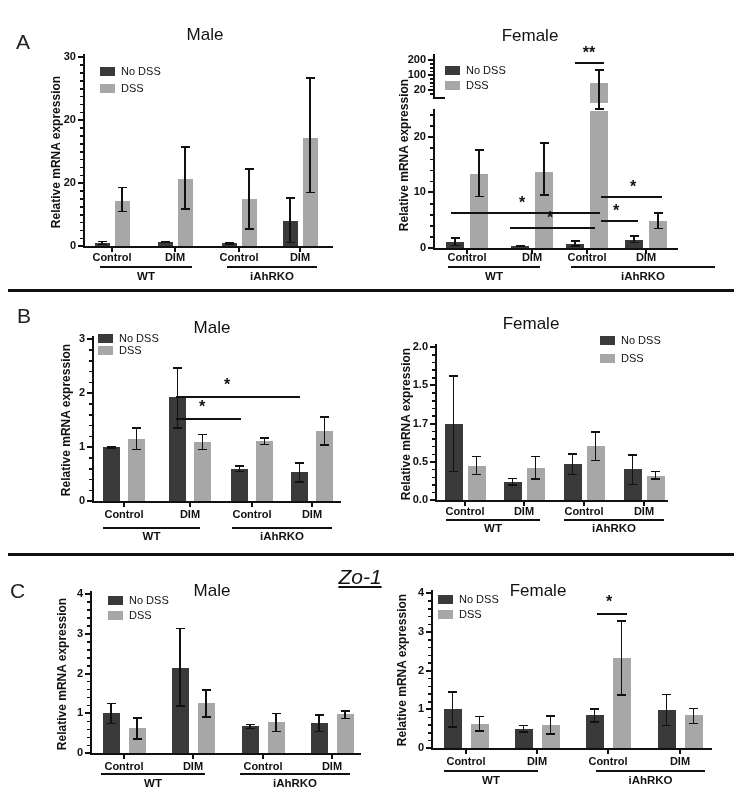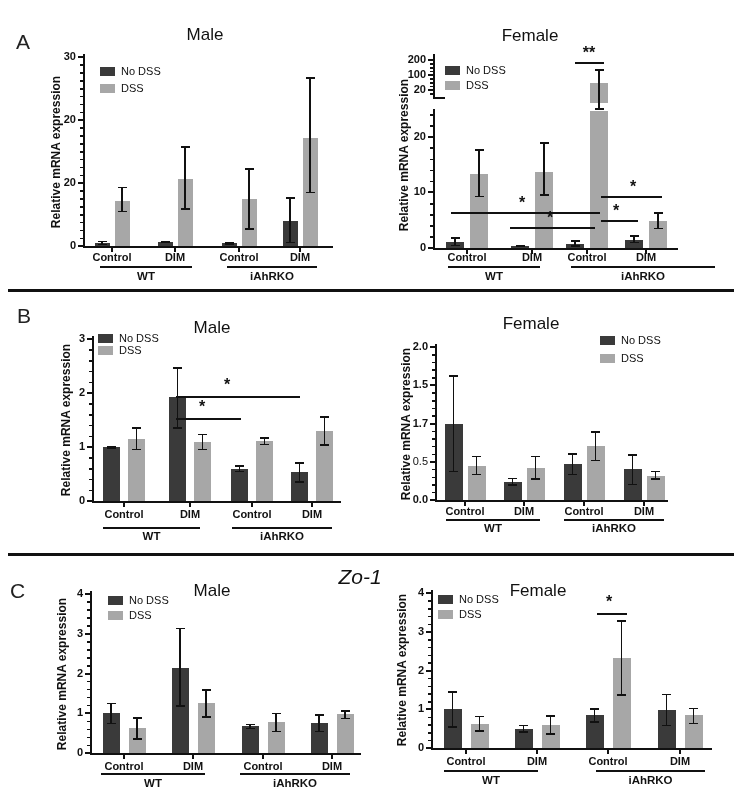--- a/index.html
+++ b/index.html
@@ -9,21 +9,21 @@
   .divider{position:absolute;left:8px;width:726px;height:3px;background:#111;}
   #divider-1{top:289px;}
   #divider-2{top:553px;}
   .panel-letter{position:absolute;font-size:21px;color:#222;}
   #letter-a{left:16px;top:30px;}
   #letter-b{left:17px;top:304px;}
   #letter-c{left:10px;top:579px;}
   .gene-title{position:absolute;font-style:italic;font-size:21px;width:140px;text-align:center;}
   #gene-a{left:286px;top:3px;font-size:22px;}
   #gene-b{left:283px;top:300px;}
-  #gene-c{left:290px;top:565px;}
+  #gene-c{left:290px;top:565px;text-decoration:underline;}
 </style>
 </head>
 <body>
 
 <div id="figure">
   <div class="divider" id="divider-1"></div>
   <div class="divider" id="divider-2"></div>
 
   <div class="panel-letter" id="letter-a">A</div>
   <div class="panel-letter" id="letter-b">B</div>
@@ -282,21 +282,21 @@
       <div class="abs" style="left: 176px; top: 396px; width: 124px; height: 2px; background: rgb(17, 17, 17);"></div>
       <div class="abs" style="left: 215px; top: 376px; width: 24px; text-align: center; font-size: 16px; font-weight: bold;">*</div>
       <div class="abs" style="left: 176px; top: 418px; width: 65px; height: 2px; background: rgb(17, 17, 17);"></div>
       <div class="abs" style="left: 190px; top: 398px; width: 24px; text-align: center; font-size: 16px; font-weight: bold;">*</div>
       <div class="abs" style="left: 461px; top: 314px; width: 140px; text-align: center; font-size: 17px;">Female</div>
       <div class="abs" style="left: 306px; top: 416px; width: 200px; height: 16px; transform: rotate(-90deg); text-align: center; font-weight: bold; font-size: 12px; line-height: 16px;">Relative mRNA expression</div>
       <div class="abs" style="left: 435px; top: 344px; width: 2px; height: 158px; background: rgb(17, 17, 17);"></div>
       <div class="abs" style="left: 430px; top: 499px; width: 5px; height: 2px; background: rgb(17, 17, 17);"></div>
       <div class="abs" style="left: 398px; top: 493px; width: 30px; text-align: right; font-size: 11px; font-weight: bold;">0.0</div>
       <div class="abs" style="left: 430px; top: 460.75px; width: 5px; height: 2px; background: rgb(17, 17, 17);"></div>
-      <div class="abs" style="left: 398px; top: 454.75px; width: 30px; text-align: right; font-size: 11px; font-weight: normal;">0.5</div>
+      <div class="abs" style="left: 398px; top: 454.75px; width: 30px; text-align: right; font-size: 11px; font-weight: bold;">0.5</div>
       <div class="abs" style="left: 430px; top: 422.5px; width: 5px; height: 2px; background: rgb(17, 17, 17);"></div>
       <div class="abs" style="left: 398px; top: 416.5px; width: 30px; text-align: right; font-size: 11px; font-weight: bold;">1.7</div>
       <div class="abs" style="left: 430px; top: 384.25px; width: 5px; height: 2px; background: rgb(17, 17, 17);"></div>
       <div class="abs" style="left: 398px; top: 378.25px; width: 30px; text-align: right; font-size: 11px; font-weight: bold;">1.5</div>
       <div class="abs" style="left: 430px; top: 346px; width: 5px; height: 2px; background: rgb(17, 17, 17);"></div>
       <div class="abs" style="left: 398px; top: 340px; width: 30px; text-align: right; font-size: 11px; font-weight: bold;">2.0</div>
       <div class="abs" style="left: 432px; top: 491.85px; width: 3px; height: 1.5px; background: rgb(17, 17, 17);"></div>
       <div class="abs" style="left: 432px; top: 484.2px; width: 3px; height: 1.5px; background: rgb(17, 17, 17);"></div>
       <div class="abs" style="left: 432px; top: 476.55px; width: 3px; height: 1.5px; background: rgb(17, 17, 17);"></div>
       <div class="abs" style="left: 432px; top: 468.9px; width: 3px; height: 1.5px; background: rgb(17, 17, 17);"></div>

